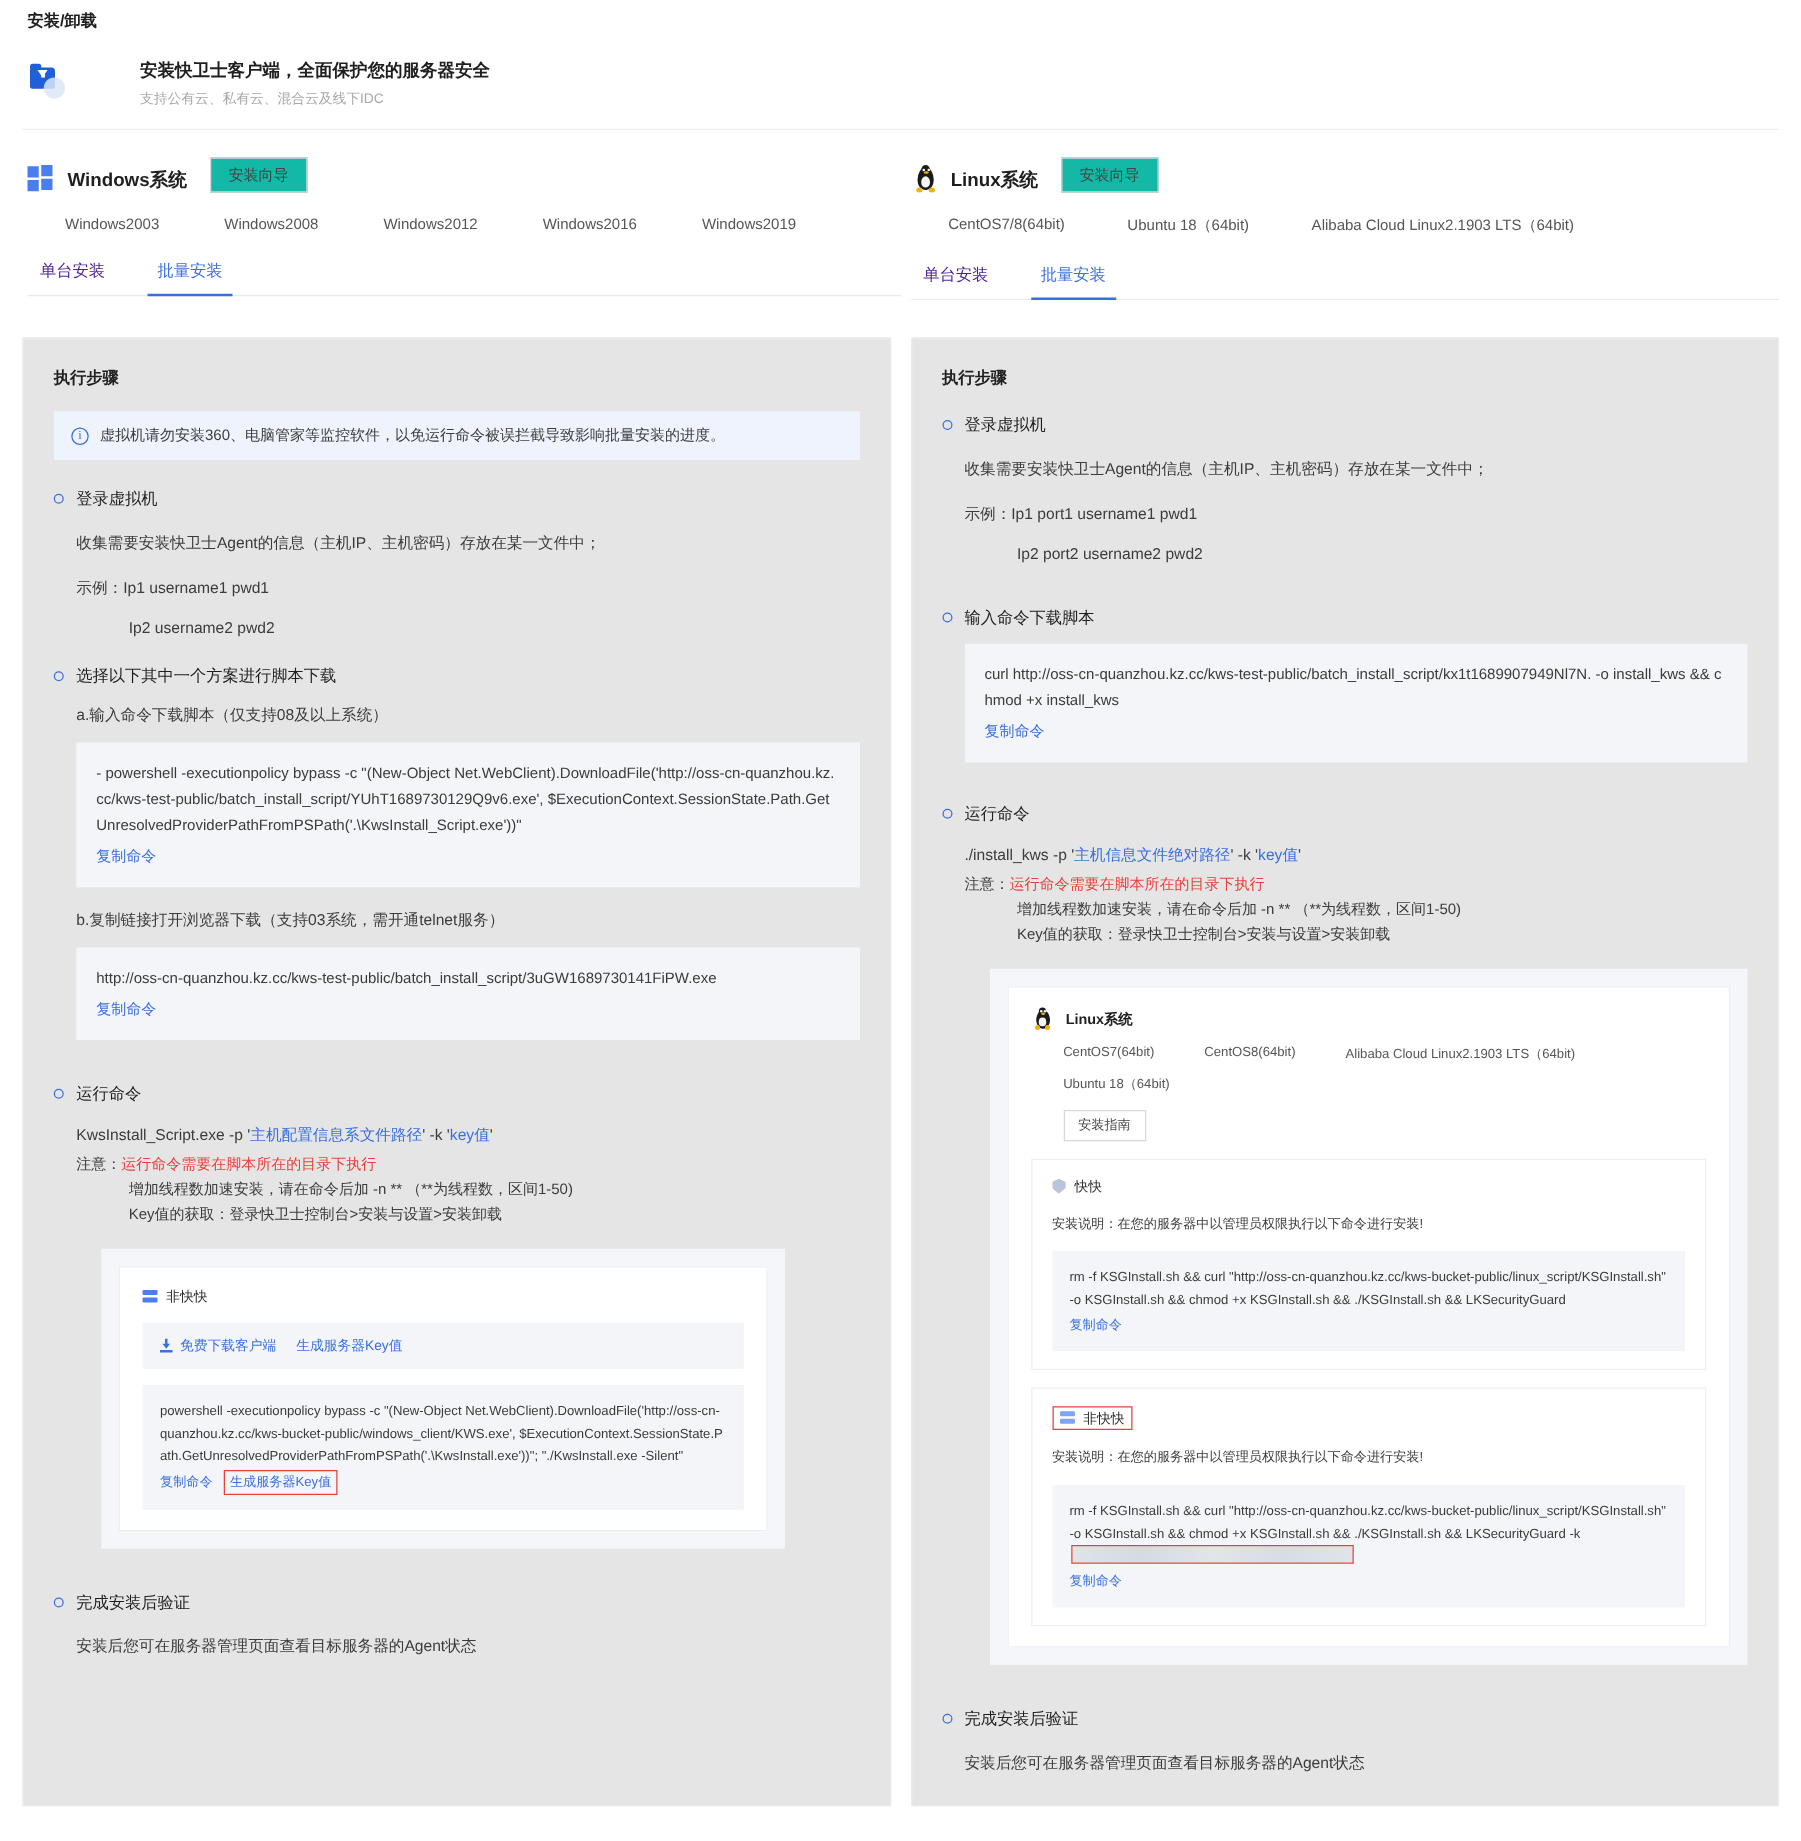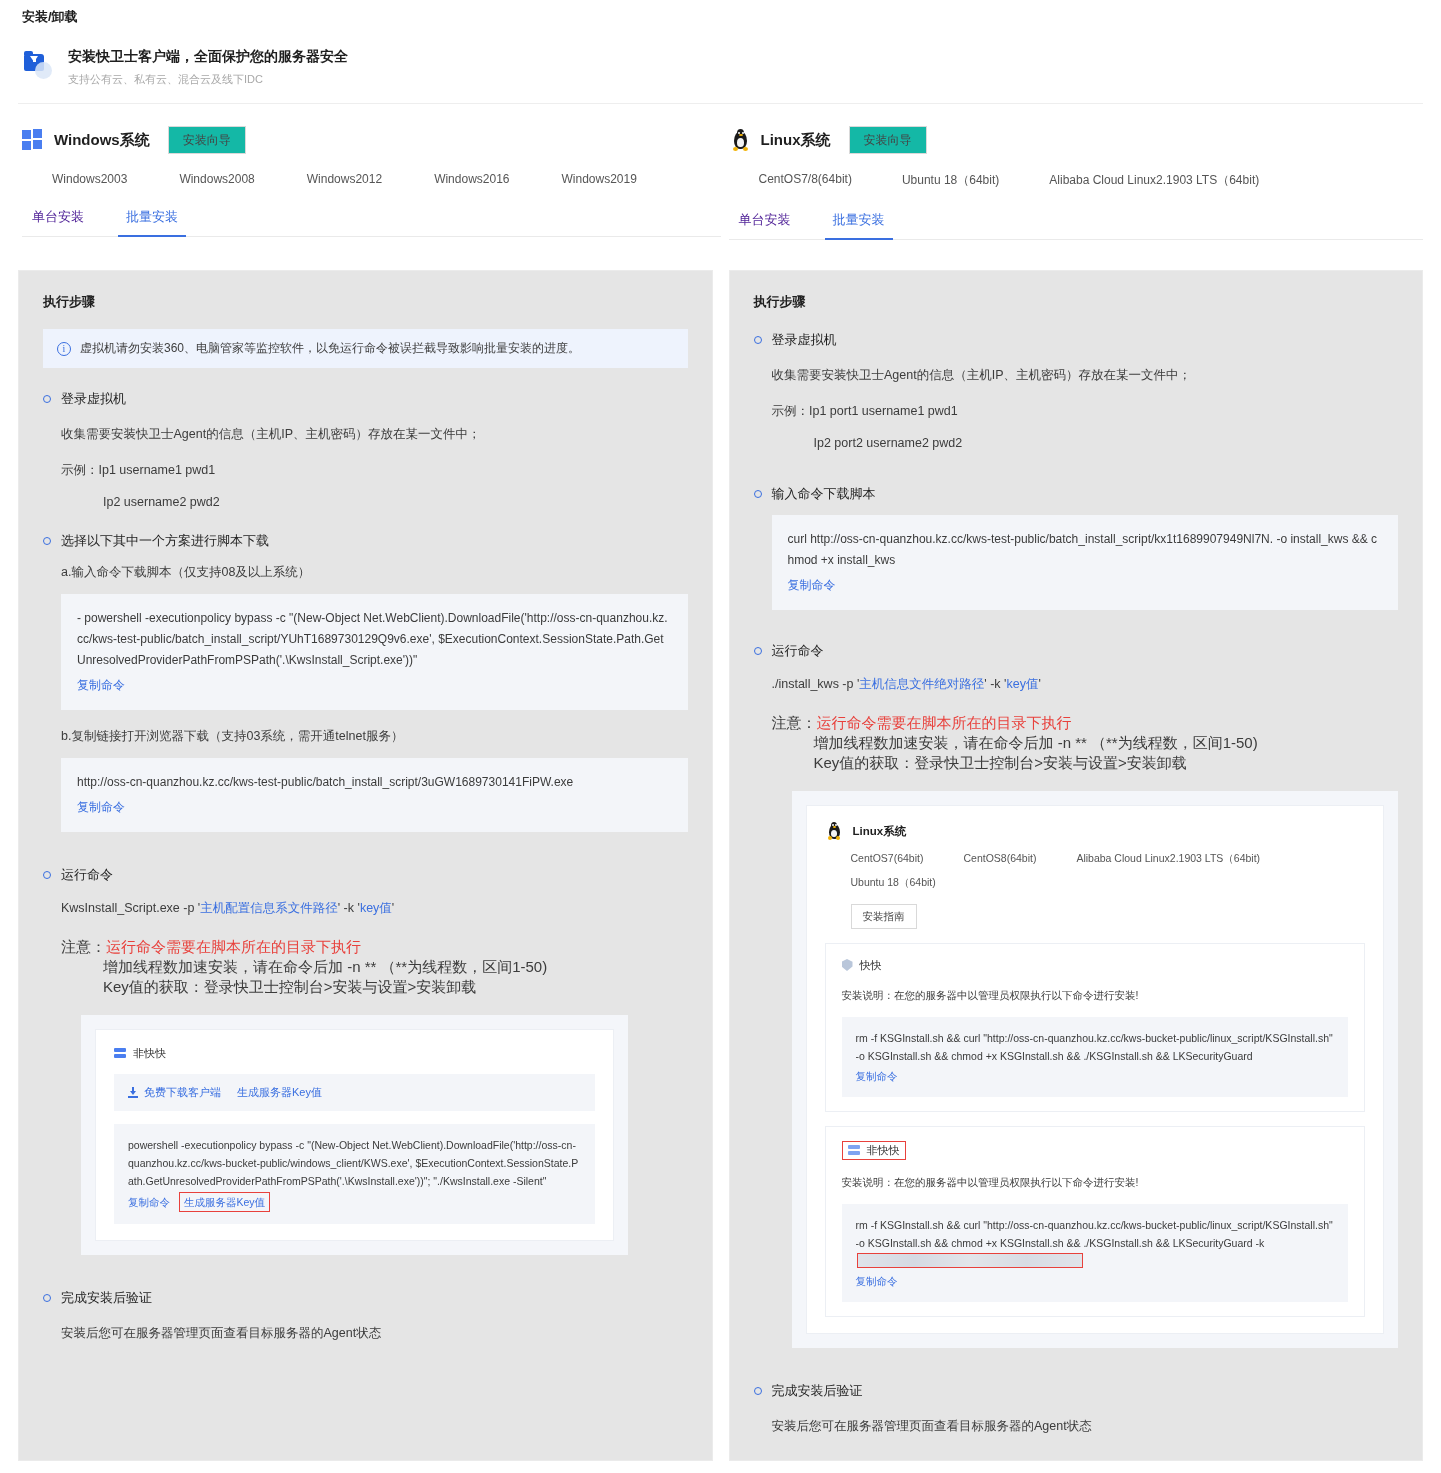--- a/index.html
+++ b/index.html
@@ -15,20 +15,21 @@
   .page-title {
     font-size: 13px; font-weight: bold; color: #1f1f1f;
     padding: 8px 0 0 22px;
   }
   .promo {
     display: flex; align-items: flex-start;
     padding: 14px 0 16px 22px;
     border-bottom: 1px solid #eeeeee;
     margin: 6px 18px 0 18px;
     padding-left: 4px;
+    gap: 44px;
   }
   .promo-icon { width: 34px; height: 34px; position: relative; flex: 0 0 34px; margin-top: 4px; }
   .promo-icon .folder {
     position: absolute; left: 2px; top: 4px; width: 20px; height: 17px;
     background: #1f5fd9; border-radius: 2px 3px 2px 2px;
   }
   .promo-icon .folder:before{
     content:""; position:absolute; left:0; top:-3px; width:9px; height:4px;
     background:#1f5fd9; border-radius:2px 2px 0 0;
   }
@@ -46,21 +47,21 @@
   }
   .promo-text { margin-left: 12px; }
   .promo-title { font-size: 14px; font-weight: bold; color: #1f1f1f; line-height: 20px; }
   .promo-sub { font-size: 11px; color: #a8a8a8; margin-top: 5px; line-height: 16px; }
 
   
   .os-row { display: flex; padding: 0 18px; }
   .os-col { width: 50%; padding-left: 4px; }
   .os-col.right { padding-left: 8px; }
 
-  .os-head { display: flex; align-items: center; padding-top: 22px; }
+  .os-head { display: flex; align-items: flex-end; padding-top: 22px; }
   .os-logo { width: 22px; height: 22px; position: relative; flex: 0 0 22px; }
 
   
   .win-q { position: absolute; width: 9px; height: 9px; background: #4a7ef0; }
   .win-q.a { left: 0; top: 1px; }
   .win-q.b { left: 11px; top: 0px; }
   .win-q.c { left: 0; top: 12px; }
   .win-q.d { left: 11px; top: 11px; }
 
   
@@ -134,21 +135,21 @@
   .indent { padding-left: 42px; }
 
   .code {
     background: #f3f5f9; padding: 14px 16px; margin-top: 12px;
     font-size: 12px; line-height: 21px; color: #3b3b3b; word-break: break-all;
   }
   .copy { color: #3a6fe0; font-size: 12px; cursor: pointer; display: inline-block; margin-top: 4px; }
 
   .cmdline { font-size: 12.5px; color: #3c3c3c; margin-top: 16px; }
   .ph { color: #3a6fe0; }
-  .warn-wrap { margin-top: 20px; font-size: 15px; line-height: 20px; }
+  .warn-wrap { margin-top: 4px; font-size: 12px; line-height: 20px; }
   .warn-label { color: #3c3c3c; }
   .warn-red { color: #e8413c; }
   .warn-sub { padding-left: 42px; color: #3c3c3c; }
 
   
   .shot {
     margin-top: 18px; background: #f4f6fa; padding: 14px;
   }
   .shot.left-shot { margin-left: 20px; margin-right: 60px; }
   .shot-inner { background: #fff; border: 1px solid #eceff4; padding: 16px 18px; }

